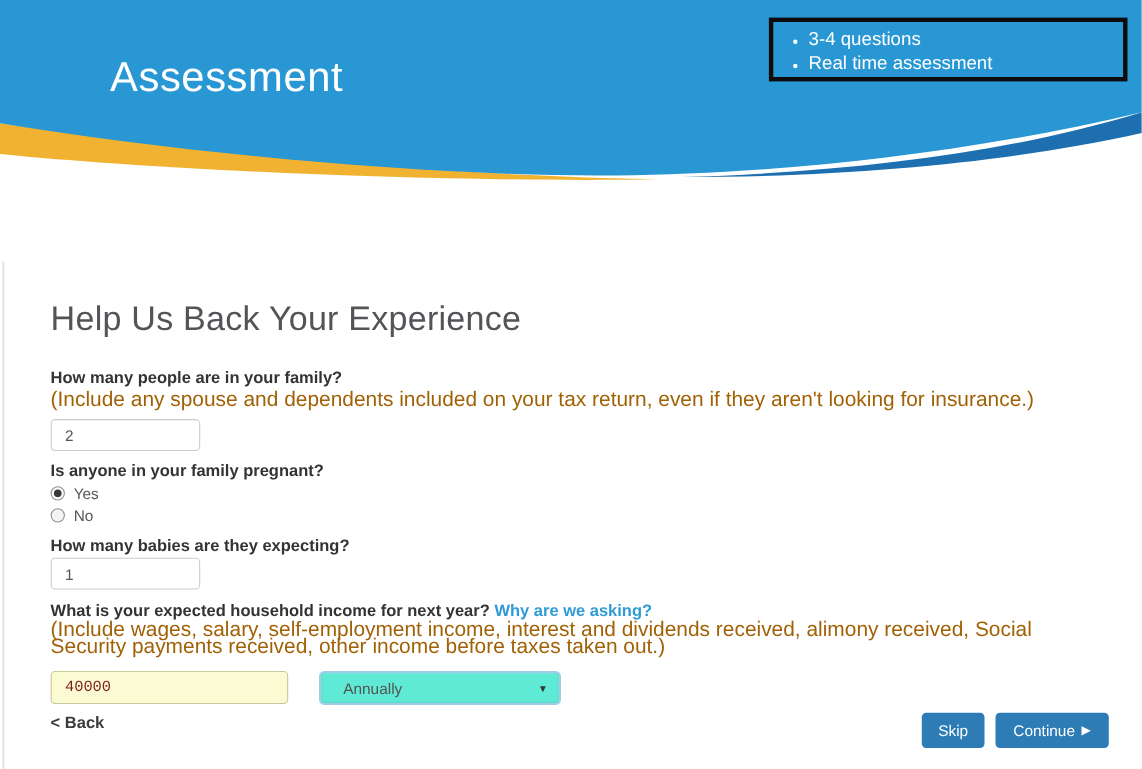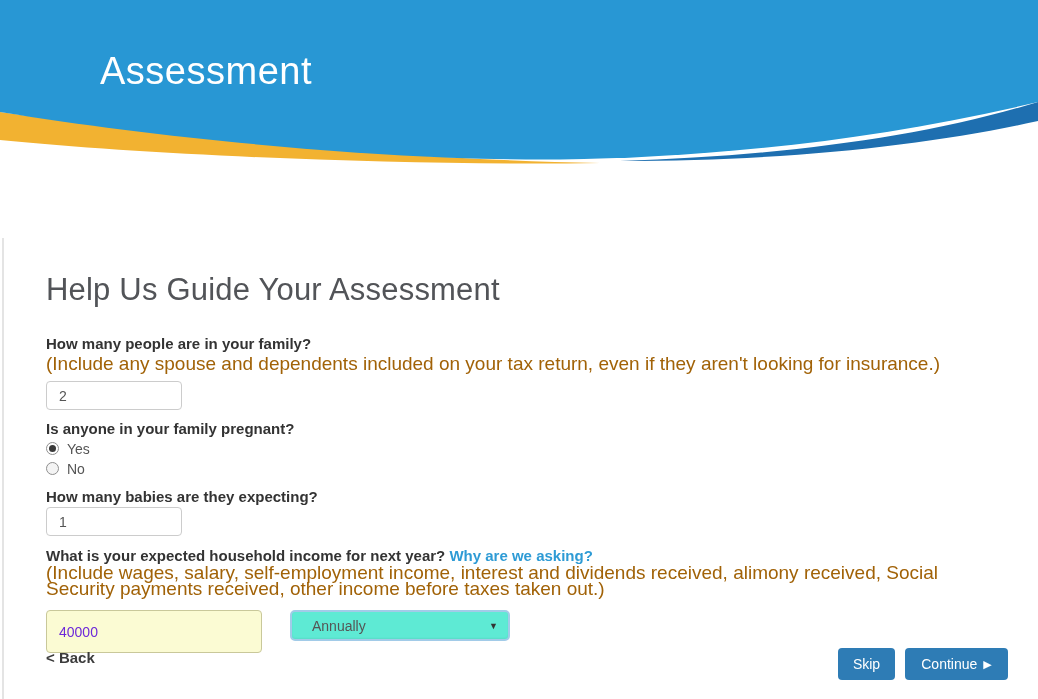--- a/index.html
+++ b/index.html
@@ -75,24 +75,24 @@
 
   .lbl-q3  { top: 216px; }
   .input-q3 { top: 235px; }
 
   .lbl-q4 { top: 275px; }
   .why-link { color: #2e9bd5; font-weight: 700; cursor: pointer; }
   .help-q4 { top: 293px; width: 948px; line-height: 16px; }
 
   .income-row { top: 338px; display: flex; gap: 28px; }
   .income-input {
-    width: 216px; height: 43px;
+    width: 216px; height: 30px;
     background: #fbfbd3; border: 1px solid #c9c89a; border-radius: 4px;
-    padding: 0 12px; font-size: 14px; color: #6d28d9;
-    font-family: Liberation Sans, sans-serif; outline: none;
+    padding: 0 12px; font-size: 14px; color: #7f1d1d;
+    font-family: Liberation Mono, monospace; outline: none;
   }
   .freq-select {
     width: 220px; height: 31px;
     border: 2px solid #a2cbe8; border-radius: 5px;
     background: #5eead4; display: flex; align-items: center;
     padding: 0 10px 0 20px; cursor: pointer;
     box-shadow: inset 0 -1px 2px rgba(0,0,0,0.06);
   }
   .freq-value { flex: 1; font-size: 14px; color: #555; }
   .freq-caret { font-size: 9px; color: #333; }
@@ -119,27 +119,33 @@
 <div class="header">
   <svg width="1038" height="172" viewBox="0 0 1038 172" aria-hidden="true">
 
     <path d="M0,112 C230,145 430,160 600,163 C420,166 160,156 0,140 Z" fill="#f2b231"></path>
 
     <path d="M1038,102 C920,138 780,156 620,161 C790,161 930,145 1038,121 Z" fill="#1e6fb0"></path>
 
     <path d="M0,0 H1038 V102 C870,142 700,158 560,159.5 C400,161 170,140 0,112 Z" fill="#2897d4"></path>
   </svg>
   <div class="header-title">Assessment</div>
+  <div class="info-box">
+    <ul>
+      <li>3-4 questions</li>
+      <li>Real time assessment</li>
+    </ul>
+  </div>
 </div>
 
 <div class="left-rule"></div>
 
 <div class="content">
 
-  <h1 class="page-heading">Help Us Guide Your Assessment</h1>
+  <h1 class="page-heading">Help Us Back Your Experience</h1>
 
   <div class="q-label lbl-q1">How many people are in your family?</div>
   <div class="q-help one-line help-q1">(Include any spouse and dependents included on your tax return, even if they aren't looking for insurance.)</div>
   <input class="text-input input-q1" type="text" value="2" style="">
 
   <div class="q-label lbl-q2">Is anyone in your family pregnant?</div>
   <div class="radio-row radio-yes">
     <span class="radio-dot checked"></span>
     <span class="radio-label">Yes</span>
   </div>

